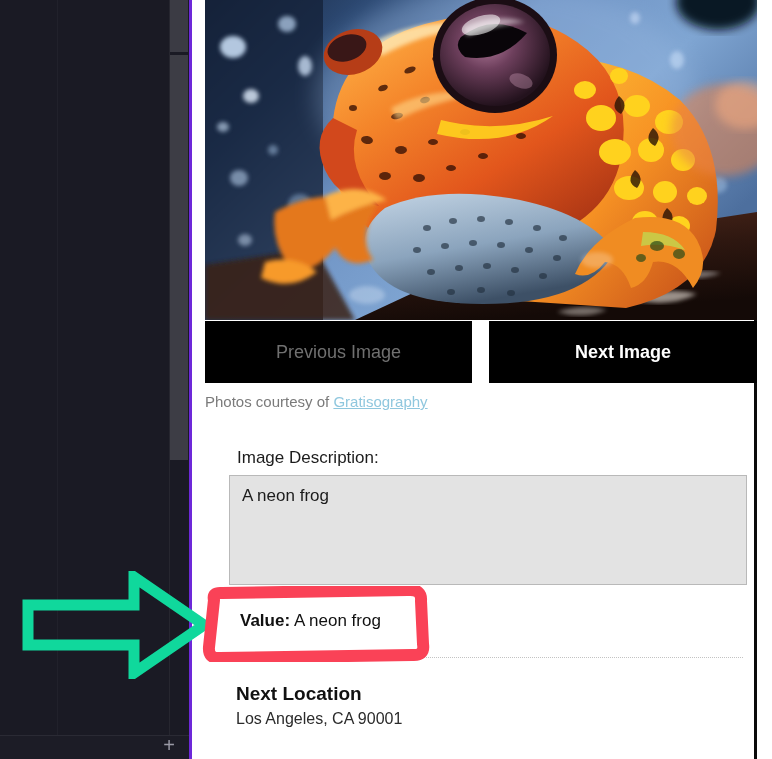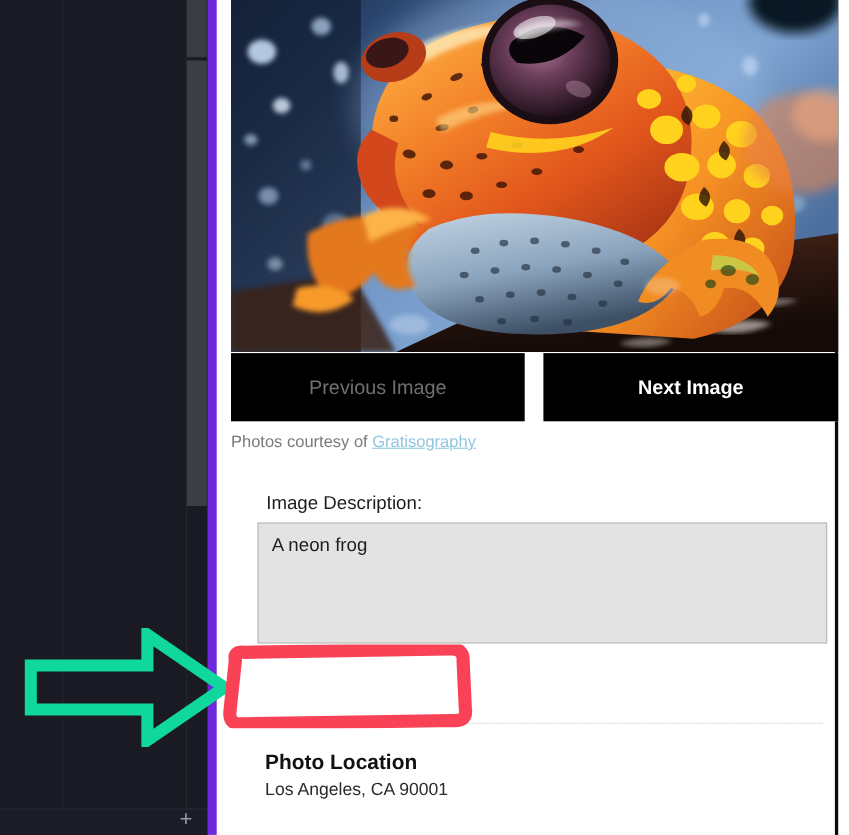--- a/index.html
+++ b/index.html
@@ -63,21 +63,21 @@
     width: 1px; height: 735px;
     background: #21212b;
   }
 
   
   .content {
     position: absolute;
     left: 189px; top: 0;
     width: 583px; height: 759px;
     background: #ffffff;
-    border-left: 8px solid #6d28d9;
+    border-left: 3px solid #6d28d9;
   }
   .page-frame {
     position: absolute;
     left: 13px; top: 0;
     width: 552px; height: 759px;
     background: #ffffff;
     border-right: 3px solid #0a0a0a;
   }
 
   
@@ -404,26 +404,30 @@
         <button class="nav-btn next">Next Image</button>
       </div>
 
       <div class="credit">
         <span>Photos courtesy of </span><a href="#">Gratisography</a>
       </div>
 
       <div class="form-area">
         <div class="field-label">Image Description:</div>
         <textarea class="desc-box" placeholder="Enter image description" style="">A neon frog</textarea>
+        <div class="value-line">
+          <b>Value:</b>
+          <span>A neon frog</span>
+        </div>
       </div>
 
       <div class="hr-dotted"></div>
 
       <div class="loc-block">
-        <div class="loc-title">Photo Location</div>
+        <div class="loc-title">Next Location</div>
         <div class="loc-text">Los Angeles, CA 90001</div>
       </div>
 
     </div>
   </div>
 
   <div class="anno-arrow">
     <svg viewBox="0 0 188 108" width="188" height="108" aria-hidden="true">
       <path d="M6 34 L112 34 L112 6 L182 54 L112 102 L112 74 L6 74 Z" fill="none" stroke="#10d89c" stroke-width="11" stroke-linejoin="miter" stroke-linecap="butt"></path>
     </svg>

